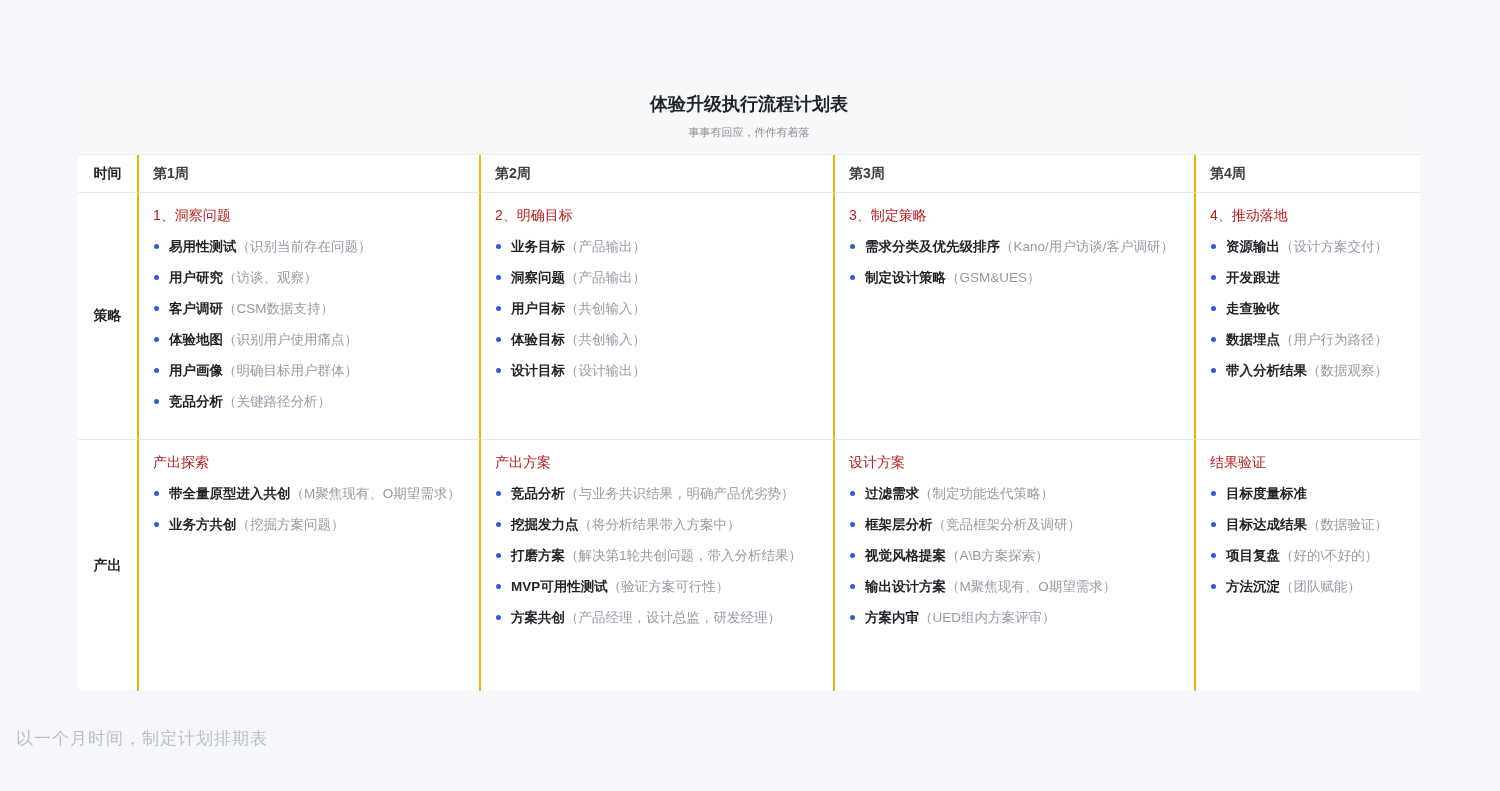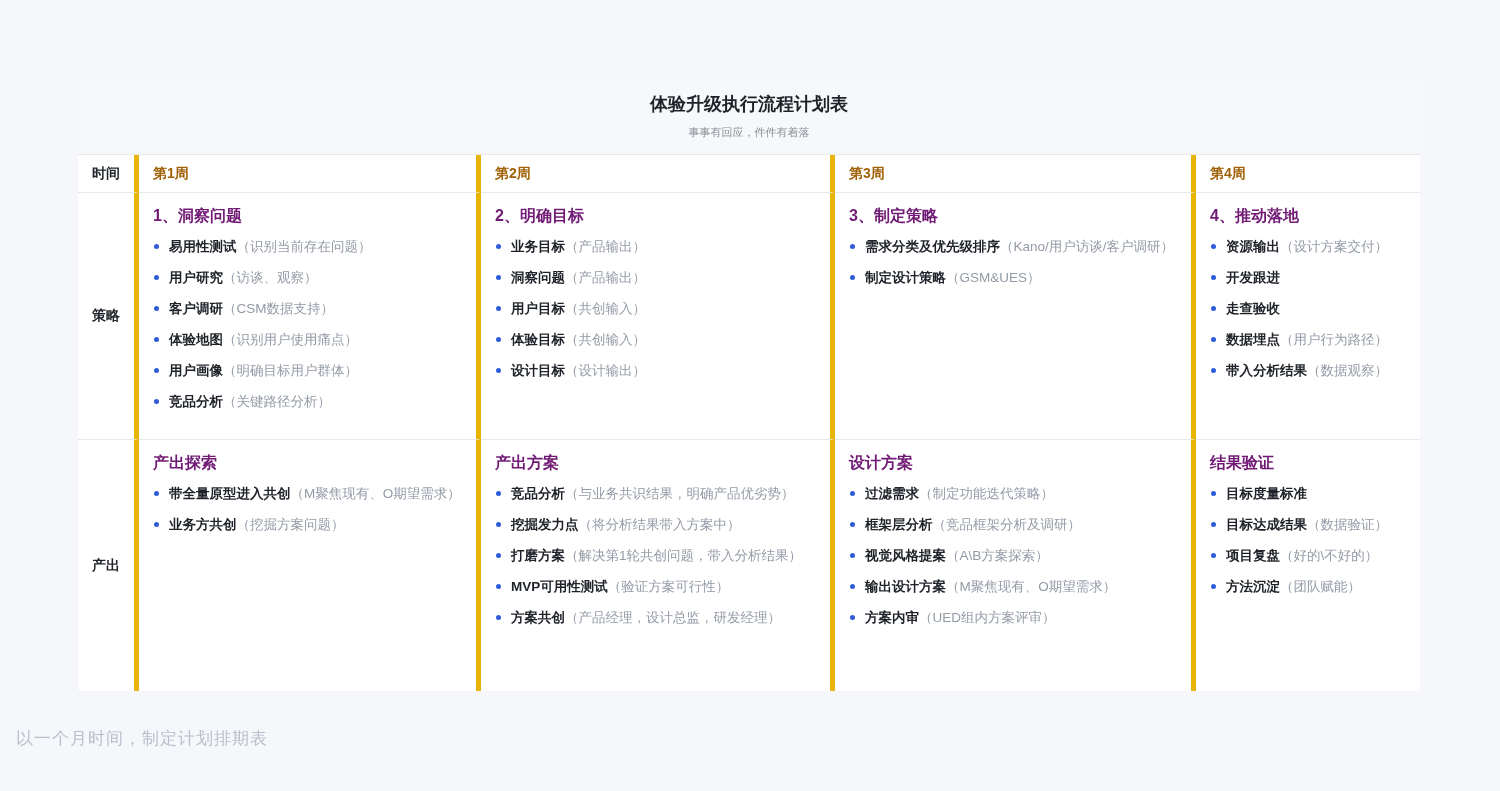--- a/index.html
+++ b/index.html
@@ -17,33 +17,33 @@
     height:77px;box-sizing:border-box;background:#f7f8f9;
     border-bottom:1px solid #e7e9ec;text-align:center;padding-top:14px;
   }
   .title{font-size:18px;font-weight:bold;line-height:25px;color:#1f2329;}
   .subtitle{margin-top:8px;font-size:11px;color:#8a9099;}
   .grid{
     display:grid;
     grid-template-columns:61px 342px 354px 361px 224px;
     grid-template-rows:38px 247px 251px;
   }
-  .cell{box-sizing:border-box;border-right:5px solid #eab308;overflow:hidden;}
+  .cell{box-sizing:border-box;border-right:2px solid #eab308;overflow:hidden;}
   .cell.last{border-right:none;}
   .hb{border-bottom:1px solid #e7e9ec;}
   .corner,.row-label{
     display:flex;align-items:center;justify-content:center;
     font-size:14px;font-weight:bold;color:#1f2329;
   }
   .week-h{
     display:flex;align-items:center;padding-left:14px;
-    font-size:14px;font-weight:bold;color:#a16207;
+    font-size:14px;font-weight:bold;color:#404040;
   }
   .content{padding:14px 8px 0 14px;}
-  .sec-h{font-size:16px;font-weight:bold;color:#701a75;line-height:17px;}
+  .sec-h{font-size:14px;font-weight:normal;color:#b91c1c;line-height:17px;}
   ul.items{list-style:none;margin:0;padding:0;}
   li.item{
     display:flex;align-items:flex-start;
     margin-top:14px;font-size:13.5px;line-height:17px;white-space:nowrap;
   }
   .dot{flex:none;width:5px;height:5px;border-radius:50%;background:#2f5bd8;margin:6px 10px 0 1px;}
   .ihead{font-weight:bold;color:#1f2329;}
   .inote{color:#949ba6;}
   .footer{
     position:absolute;left:0;top:727px;width:100%;

